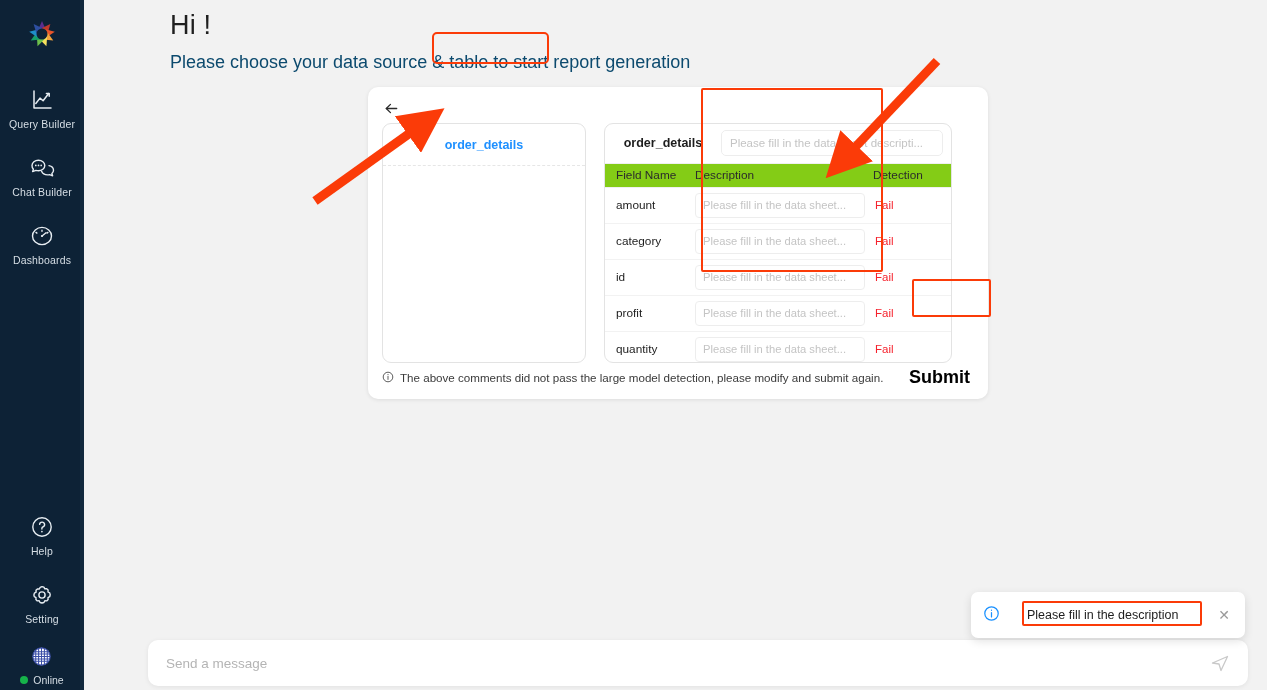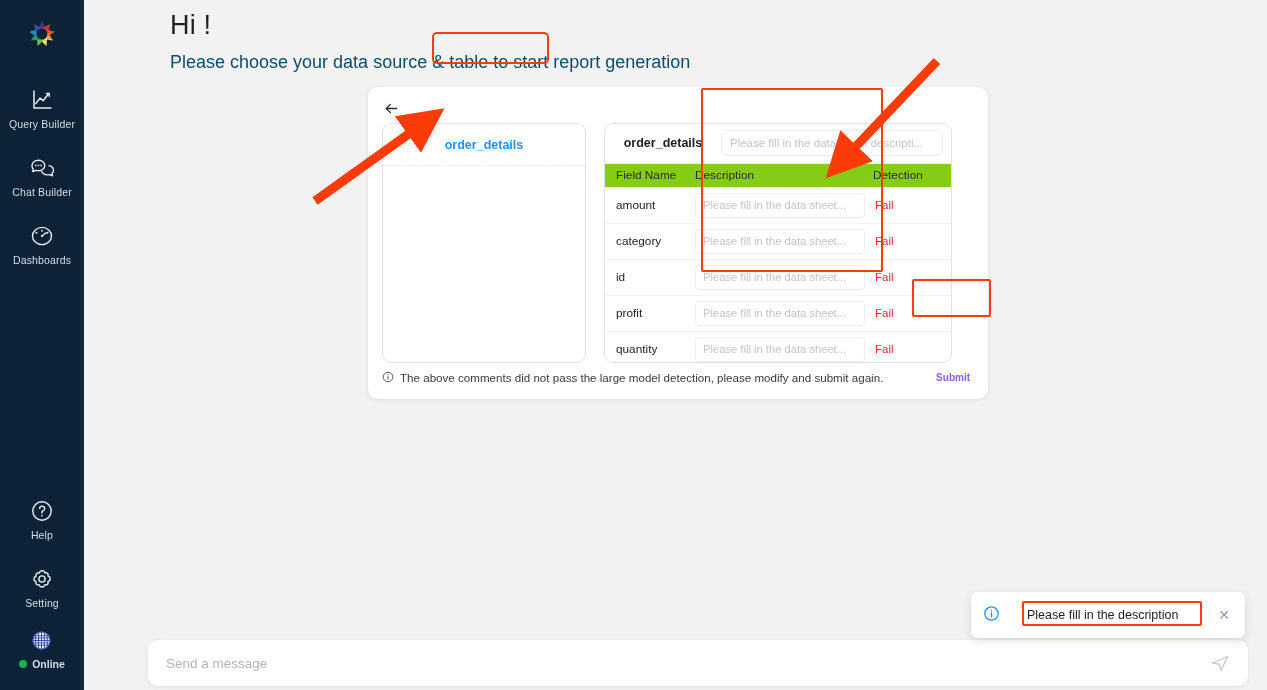--- a/index.html
+++ b/index.html
@@ -32,25 +32,25 @@
     margin-bottom: 16px;
     cursor: pointer;
   }
   .nav-icon { width: 28px; height: 28px; display: block; }
   .nav-label {
     margin-top: 4px;
     font-size: 10.5px; color: #d6dee5; letter-spacing: .15px;
     white-space: nowrap;
   }
   .sidebar-spacer { flex: 1 1 auto; }
-  .sidebar-bottom { width: 100%; padding-bottom: 20px; }
+  .sidebar-bottom { width: 100%; padding-bottom: 4px; }
   .globe-wrap { display:flex; flex-direction:column; align-items:center; margin-top: 2px;}
   .online-row { display: flex; align-items: center; gap: 5px; margin-top: 3px; }
   .online-dot { width: 8px; height: 8px; border-radius: 50%; background: #16b34a; }
-  .online-label { font-size: 10.5px; color: #d6dee5; font-weight: bold; }
+  .online-label { font-size: 10.5px; color: #d6dee5; }
 
   
   .main { position: relative; flex: 1 1 auto; height: 690px; background:#f2f2f2; }
   .greeting { position: absolute; left: 86px; top: 10px; }
   .greeting h1 { font-size: 27px; font-weight: 400; color: #1f1f1f; letter-spacing:.2px; }
   .greeting p { margin-top: 11px; font-size: 18px; color: #0c4a6e; }
 
   
   .card {
     position: absolute; left: 284px; top: 87px;
@@ -122,21 +122,21 @@
     cursor: text;
   }
 
   .card-foot {
     position: absolute; left: 14px; right: 14px; bottom: 8px;
     display: flex; align-items: center; justify-content: space-between;
     height: 28px;
   }
   .foot-note { display: flex; align-items: center; gap: 6px; font-size: 11.6px; color: #3a3a3a; }
   .submit-btn {
-    font-size: 10px; font-weight: 700; color: #8b5cf6; cursor: pointer;
+    font-size: 18px; font-weight: 700; color: #000000; cursor: pointer;
     padding: 3px 4px;
   }
 
   
   .hl {
     position: absolute; border: 2.5px solid #fb3b08; border-radius: 5px;
     pointer-events: none;
   }
   .hl-sq { border-radius: 2px; }
 

